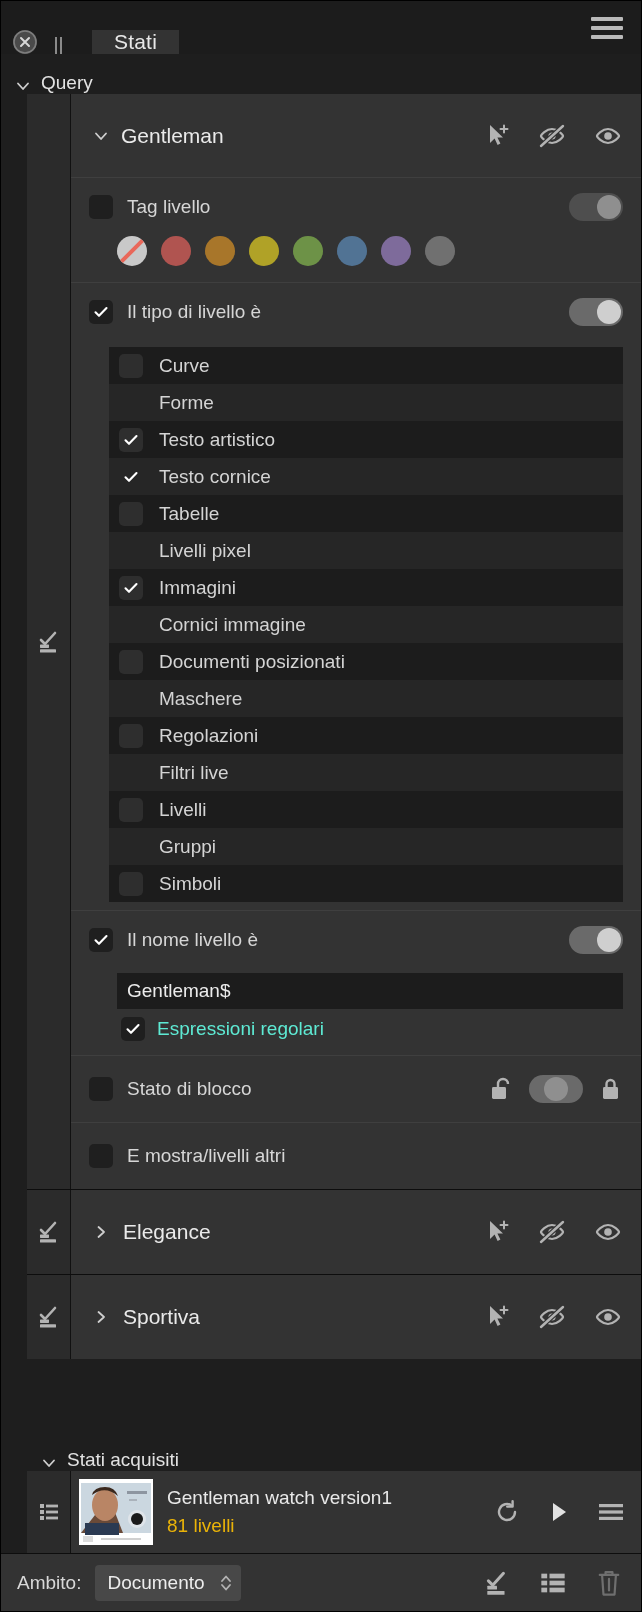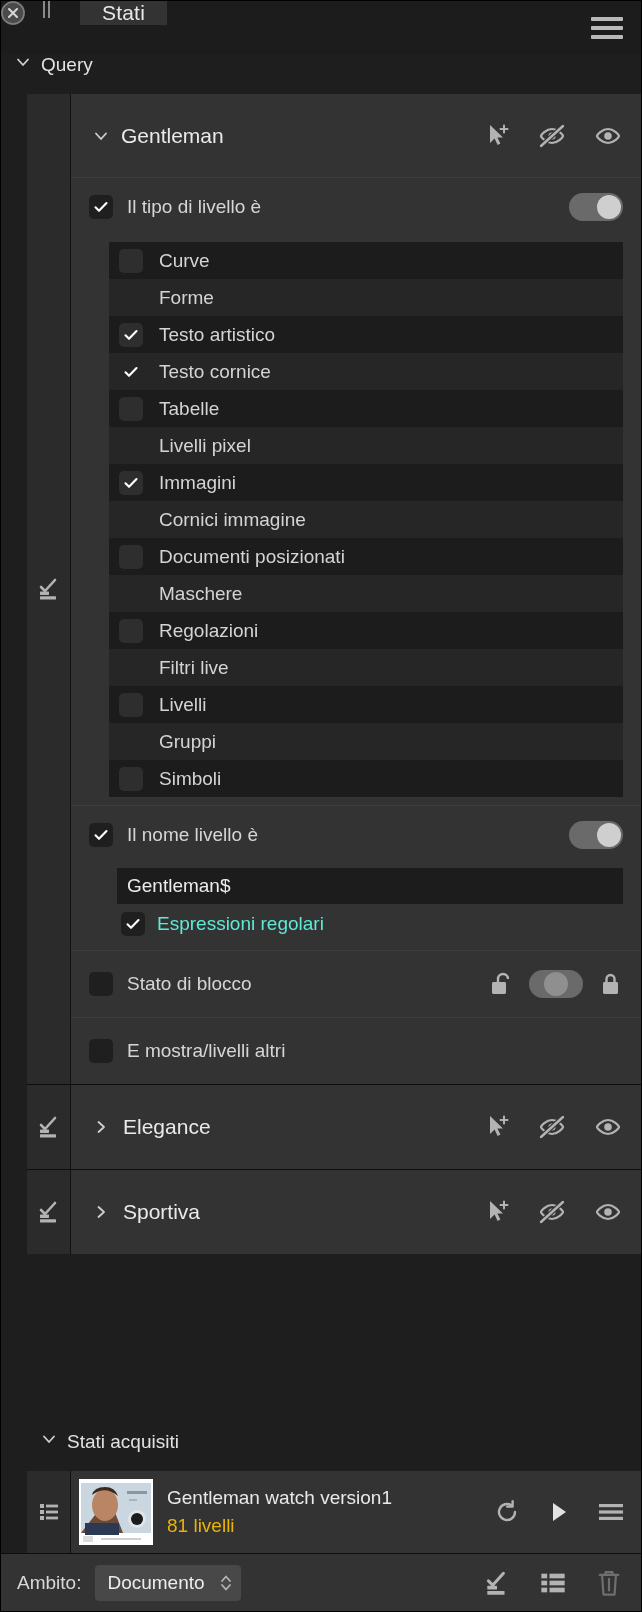--- a/index.html
+++ b/index.html
@@ -17,21 +17,21 @@
     display: flex; flex-direction: column;
   }
 
   
   .titlebar {
     height: 53px; flex: 0 0 53px;
     background: #1c1c1c;
     display: flex; align-items: stretch;
     position: relative;
   }
-  .tb-left { display: flex; align-items: flex-start; gap: 14px; }
+  .tb-left { display: flex; align-items: flex-end; padding-left: 12px; gap: 14px; }
   .close-btn {
     width: 24px; height: 24px; border-radius: 50%;
     background: #4a4a4a;
     display: flex; align-items: center; justify-content: center;
   }
   .close-btn svg { display: block; }
   .grip { display: flex; gap: 3px; padding: 0 4px; }
   .grip i { display: block; width: 2px; height: 17px; background: #8a8a8a; }
   .tab {
     margin-left: 12px;
@@ -41,21 +41,21 @@
     color: #e8e8e8; font-size: 21px;
     letter-spacing: .2px;
   }
   .tb-right { margin-left: auto; display: flex; align-items: center; padding-right: 18px; }
   .hamburger { display: flex; flex-direction: column; gap: 5px; width: 32px; }
   .hamburger i { display: block; height: 4px; background: #b9b9b9; border-radius: 1px; }
 
   
   .sec-header {
     height: 40px; flex: 0 0 40px;
-    display: flex; align-items: flex-start;
+    display: flex; align-items: flex-end;
     padding-left: 14px; gap: 10px;
     background: #1e1e1e;
     color: #e2e2e2; font-size: 19px;
   }
   .chev { width: 16px; height: 16px; display:block; }
 
   
   .body { flex: 1 1 auto; display: flex; flex-direction: column; overflow: hidden; padding-left: 26px; }
 
   
@@ -271,20 +271,42 @@
               <path d="M4 24 L26 4" stroke="#333333" stroke-width="5" fill="none"></path>
               <path d="M4 24 L26 4" stroke="currentColor" stroke-width="2.4" fill="none" stroke-linecap="round"></path>
             </svg>
             <svg width="30" height="28" viewBox="0 0 30 28" class="ico">
               <path d="M15 7 C21 7 26 13 26 14 C26 15 21 21 15 21 C9 21 4 15 4 14 C4 13 9 7 15 7 Z" fill="none" stroke="currentColor" stroke-width="2.2"></path>
               <circle cx="15" cy="14" r="3.8"></circle>
             </svg>
           </div>
         </div>
 
+        <div class="cond">
+          <div class="cond-head">
+            <span class="cb plain"></span>
+            <span>Tag livello</span>
+            <span class="spacer"></span>
+            <span class="toggle off">
+                <span class="knob"></span>
+              </span>
+          </div>
+          <div class="swatches">
+            <span class="sw" style="background:#c9c9c9">
+                <span class="slash"></span>
+              </span>
+            <span class="sw" style="background:#b05450"></span>
+            <span class="sw" style="background:#a8762a"></span>
+            <span class="sw" style="background:#b0a227"></span>
+            <span class="sw" style="background:#6d9247"></span>
+            <span class="sw" style="background:#517394"></span>
+            <span class="sw" style="background:#7e6b9b"></span>
+            <span class="sw" style="background:#707070"></span>
+          </div>
+        </div>
 
         <div class="cond">
           <div class="cond-head">
             <span class="cb checked">
               <svg width="18" height="18" viewBox="0 0 18 18" aria-hidden="true">
                   <path d="M3.5 9.3 L7 12.8 L14.5 5" fill="none" stroke="#ffffff" stroke-width="2.1" stroke-linecap="round" stroke-linejoin="round"></path>
                 </svg>
             </span>
             <span>Il tipo di livello è</span>
             <span class="spacer"></span>

